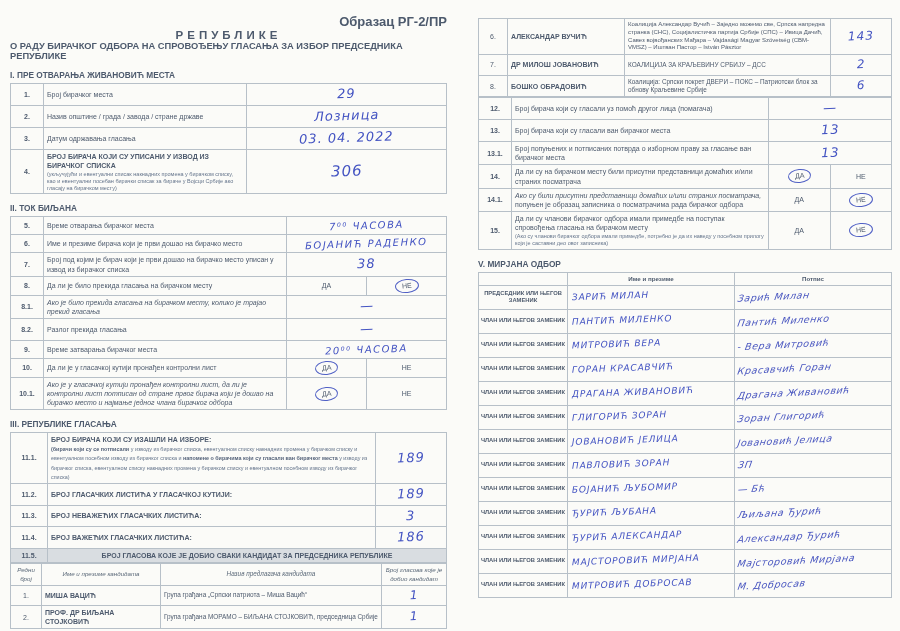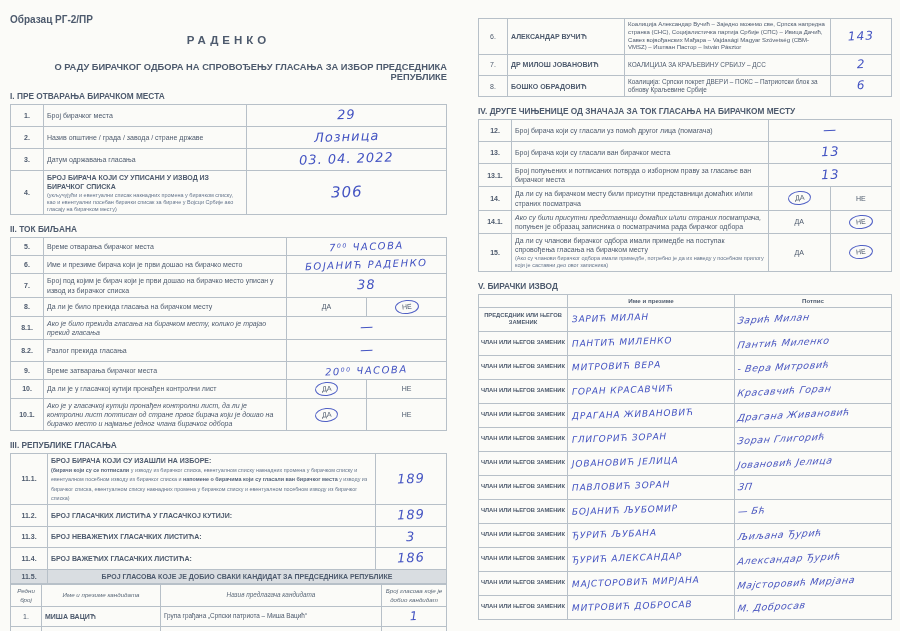--- a/index.html
+++ b/index.html
@@ -2,23 +2,23 @@
 <html><head>
 <meta charset="utf-8">
 <style>
   html,body{margin:0;padding:0;background:#e9e9e7;}
   .page{width:900px;height:631px;background:#fbfbf8;position:relative;overflow:hidden;
         font-family:"Liberation Sans",sans-serif;color:#4d5a6d;}
   .col{position:absolute;top:0;}
   .col-left{left:10px;width:437px;padding-top:14px;}
   .col-right{left:478px;width:414px;padding-top:18px;}
 
-  .form-code{text-align:left;font-weight:bold;font-size:10px;margin-bottom:9px;}
+  .form-code{text-align:right;font-weight:bold;font-size:13px;margin-bottom:0;}
   .form-title{text-align:center;font-weight:bold;font-size:11.5px;letter-spacing:4px;}
-  .form-subtitle{text-align:right;font-weight:bold;font-size:9.3px;margin-top:16px;}
+  .form-subtitle{text-align:left;font-weight:bold;font-size:9.3px;margin-top:0;}
   .sec-h{font-weight:bold;font-size:8.3px;margin:9px 0 3px;}
 
   table{border-collapse:collapse;width:100%;table-layout:fixed;}
   td{border:1px solid #b7c0c8;padding:2px 3px;font-size:7px;line-height:1.3;
      vertical-align:middle;color:#4d5a6d;overflow:hidden;}
   .num{text-align:center;font-weight:bold;width:26px;}
   .val,.opt{text-align:center;}
   .b{font-weight:bold;}
   .it{font-style:italic;}
   .note{display:block;font-weight:normal;font-style:normal;font-size:5.5px;line-height:1.25;color:#64748b;margin-top:1px;}
@@ -60,24 +60,24 @@
   .t5 td{height:19px;}
   .t5h td{height:10px;font-size:6.2px;font-weight:bold;text-align:center;padding:1px;}
 </style>
 </head>
 <body>
 
 <div class="page">
 
   <div class="col col-left">
     <div class="form-code">Образац РГ-2/ПР</div>
-    <div class="form-title">РАДЕНКО</div>
+    <div class="form-title">РЕПУБЛИКЕ</div>
     <div class="form-subtitle">О РАДУ БИРАЧКОГ ОДБОРА НА СПРОВОЂЕЊУ ГЛАСАЊА ЗА ИЗБОР ПРЕДСЕДНИКА РЕПУБЛИКЕ</div>
 
-    <div class="sec-h">I. ПРЕ ОТВАРАЊА БИРАЧКОМ МЕСТА</div>
+    <div class="sec-h">I. ПРЕ ОТВАРАЊА ЖИВАНОВИЋ МЕСТА</div>
     <table class="t1">
       <tbody>
           <tr>
         <td class="num">1.</td>
         <td class="lbl">Број бирачког места</td>
         <td class="val"><span class="hw">29</span></td>
       </tr>
       <tr>
         <td class="num">2.</td>
         <td class="lbl">Назив општине / града / завода / стране државе</td>
@@ -227,21 +227,20 @@
       </tr>
       <tr>
         <td class="num" style="font-weight:normal">8.</td>
         <td class="cname">БОШКО ОБРАДОВИЋ</td>
         <td class="prop">Коалиција: Српски покрет ДВЕРИ – ПОКС – Патриотски блок за обнову Краљевине Србије</td>
         <td class="votes val"><span class="hw hw-vote">6</span></td>
       </tr>
     </tbody>
       </table>
 
-    <div class="sec-h">IV. ДРУГЕ ЧИЊЕНИЦЕ ОД ЗНАЧАЈА ЗА ТОК ГЛАСАЊА НА БИРАЧКОМ МЕСТУ</div>
     <table class="t4">
       <tbody>
           <tr>
         <td class="num">12.</td>
         <td class="lbl">Број бирача који су гласали уз помоћ другог лица (помагача)</td>
         <td class="val" colspan="2"><span class="hw">—</span></td>
       </tr>
       <tr>
         <td class="num">13.</td>
         <td class="lbl">Број бирача који су гласали ван бирачког места</td>
@@ -271,21 +270,21 @@
         <td class="lbl">
           <span>Да ли су чланови бирачког одбора имали примедбе на поступак спровођења гласања на бирачком месту</span>
           <span class="note it">(Ако су чланови бирачког одбора имали примедбе, потребно је да их наведу у посебном прилогу који је саставни део овог записника)</span>
         </td>
         <td class="opt"><span>ДА</span></td>
         <td class="opt"><span class="circ">НЕ</span></td>
       </tr>
     </tbody>
       </table>
 
-    <div class="sec-h">V. БИРАЧКИ ИЗВОД</div>
+    <div class="sec-h">V. МИРЈАНА ОДБОР</div>
     <table class="t5">
       <tbody>
           <tr class="t5h">
         <td class="role"></td>
         <td class="nm">Име и презиме</td>
         <td>Потпис</td>
       </tr>
       <tr>
         <td class="role">ПРЕДСЕДНИК ИЛИ ЊЕГОВ ЗАМЕНИК</td>
         <td class="nm"><span class="hw hw-name">ЗАРИЋ МИЛАН</span></td>

